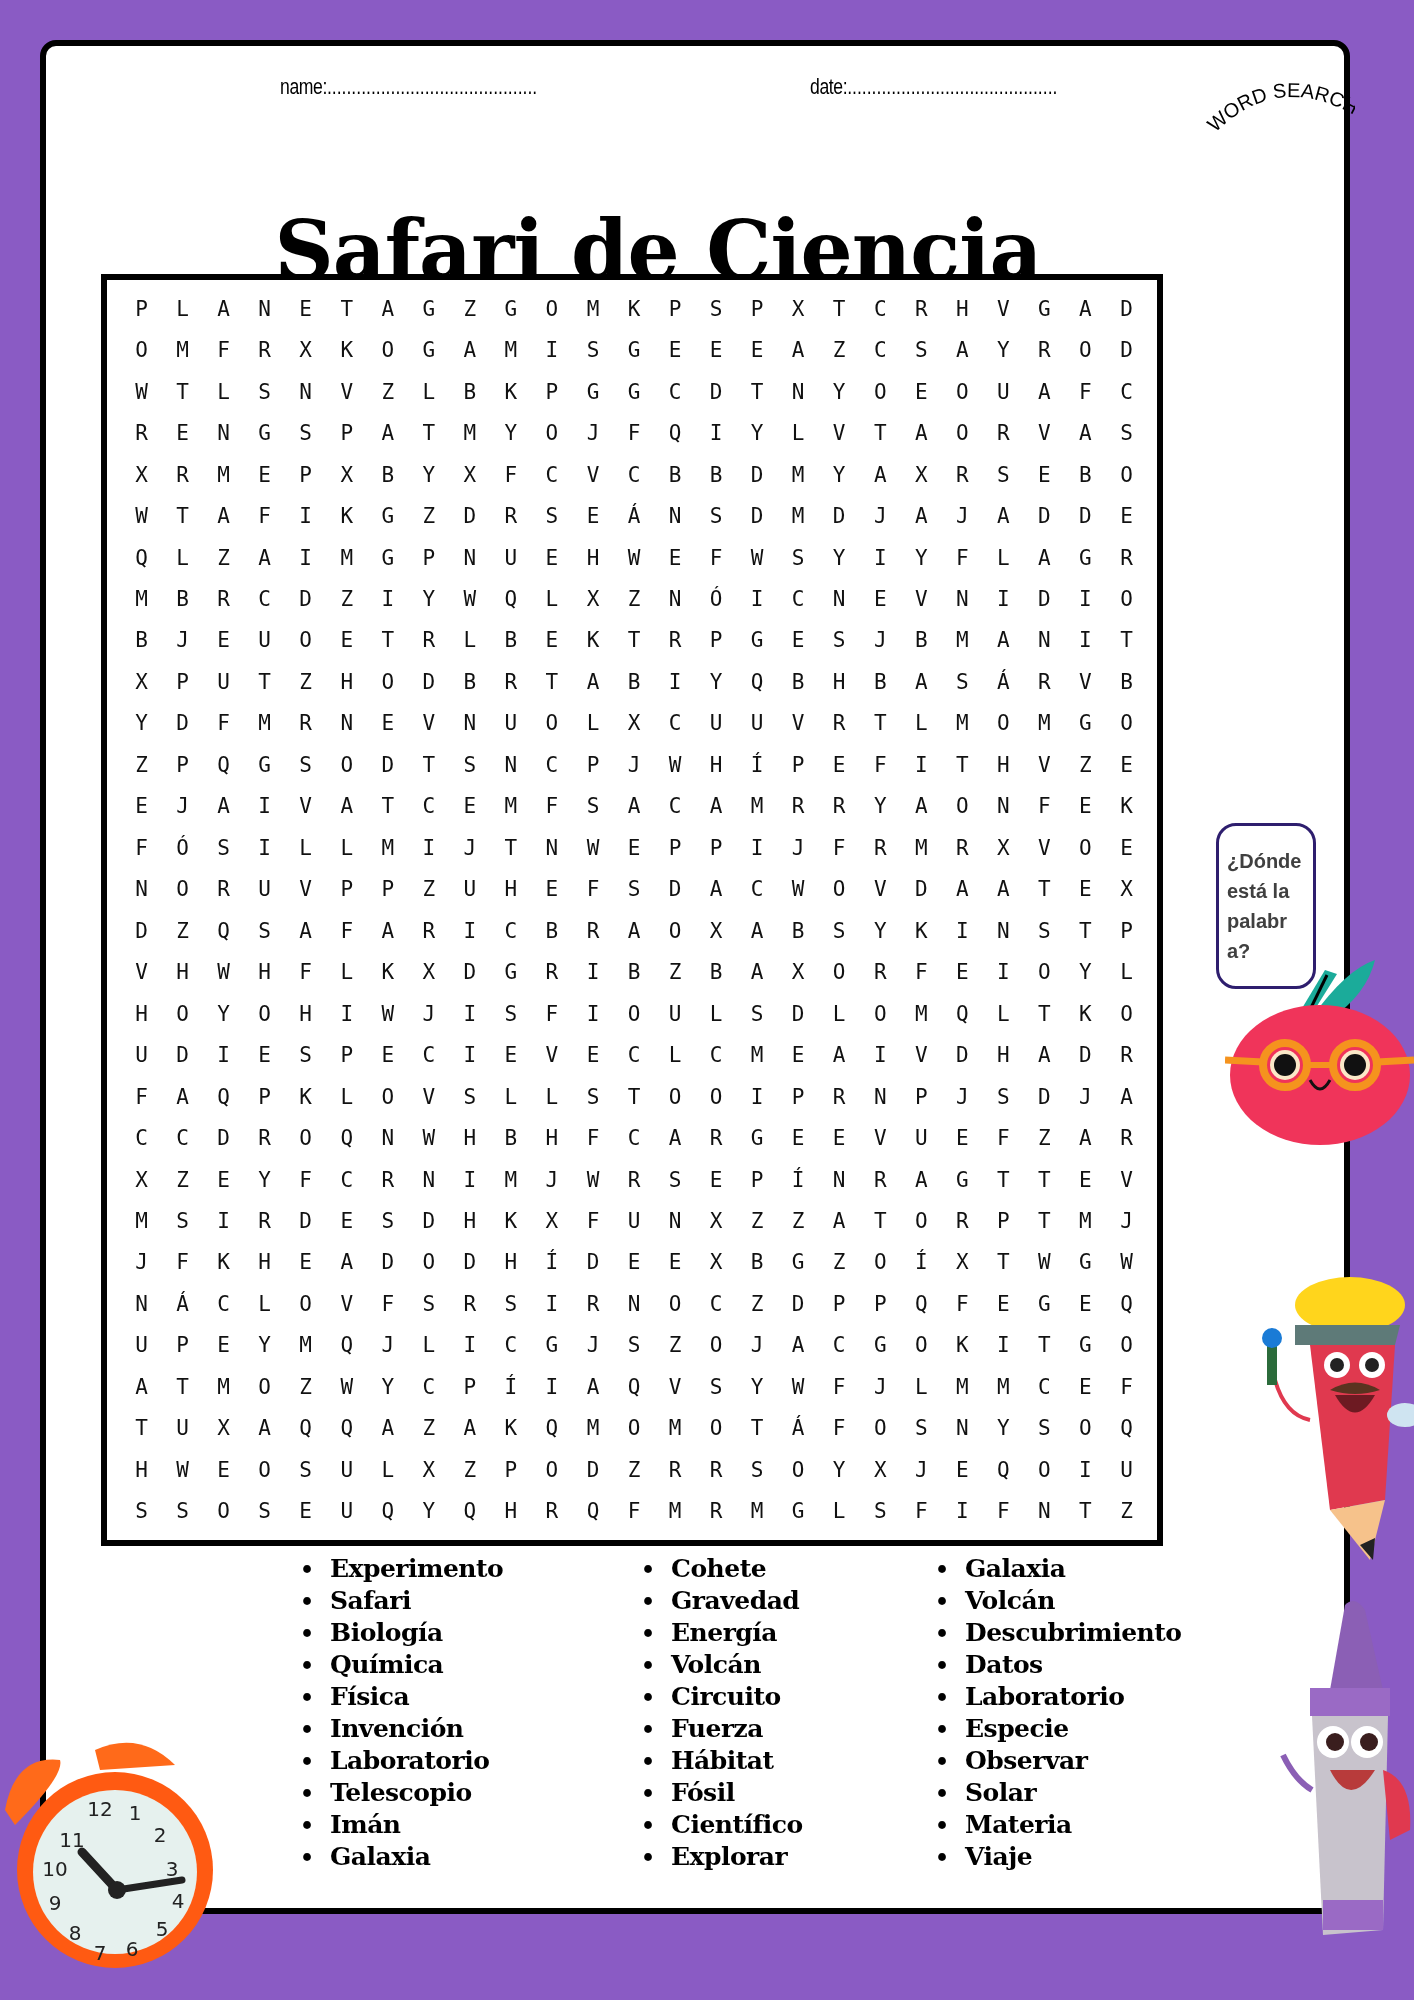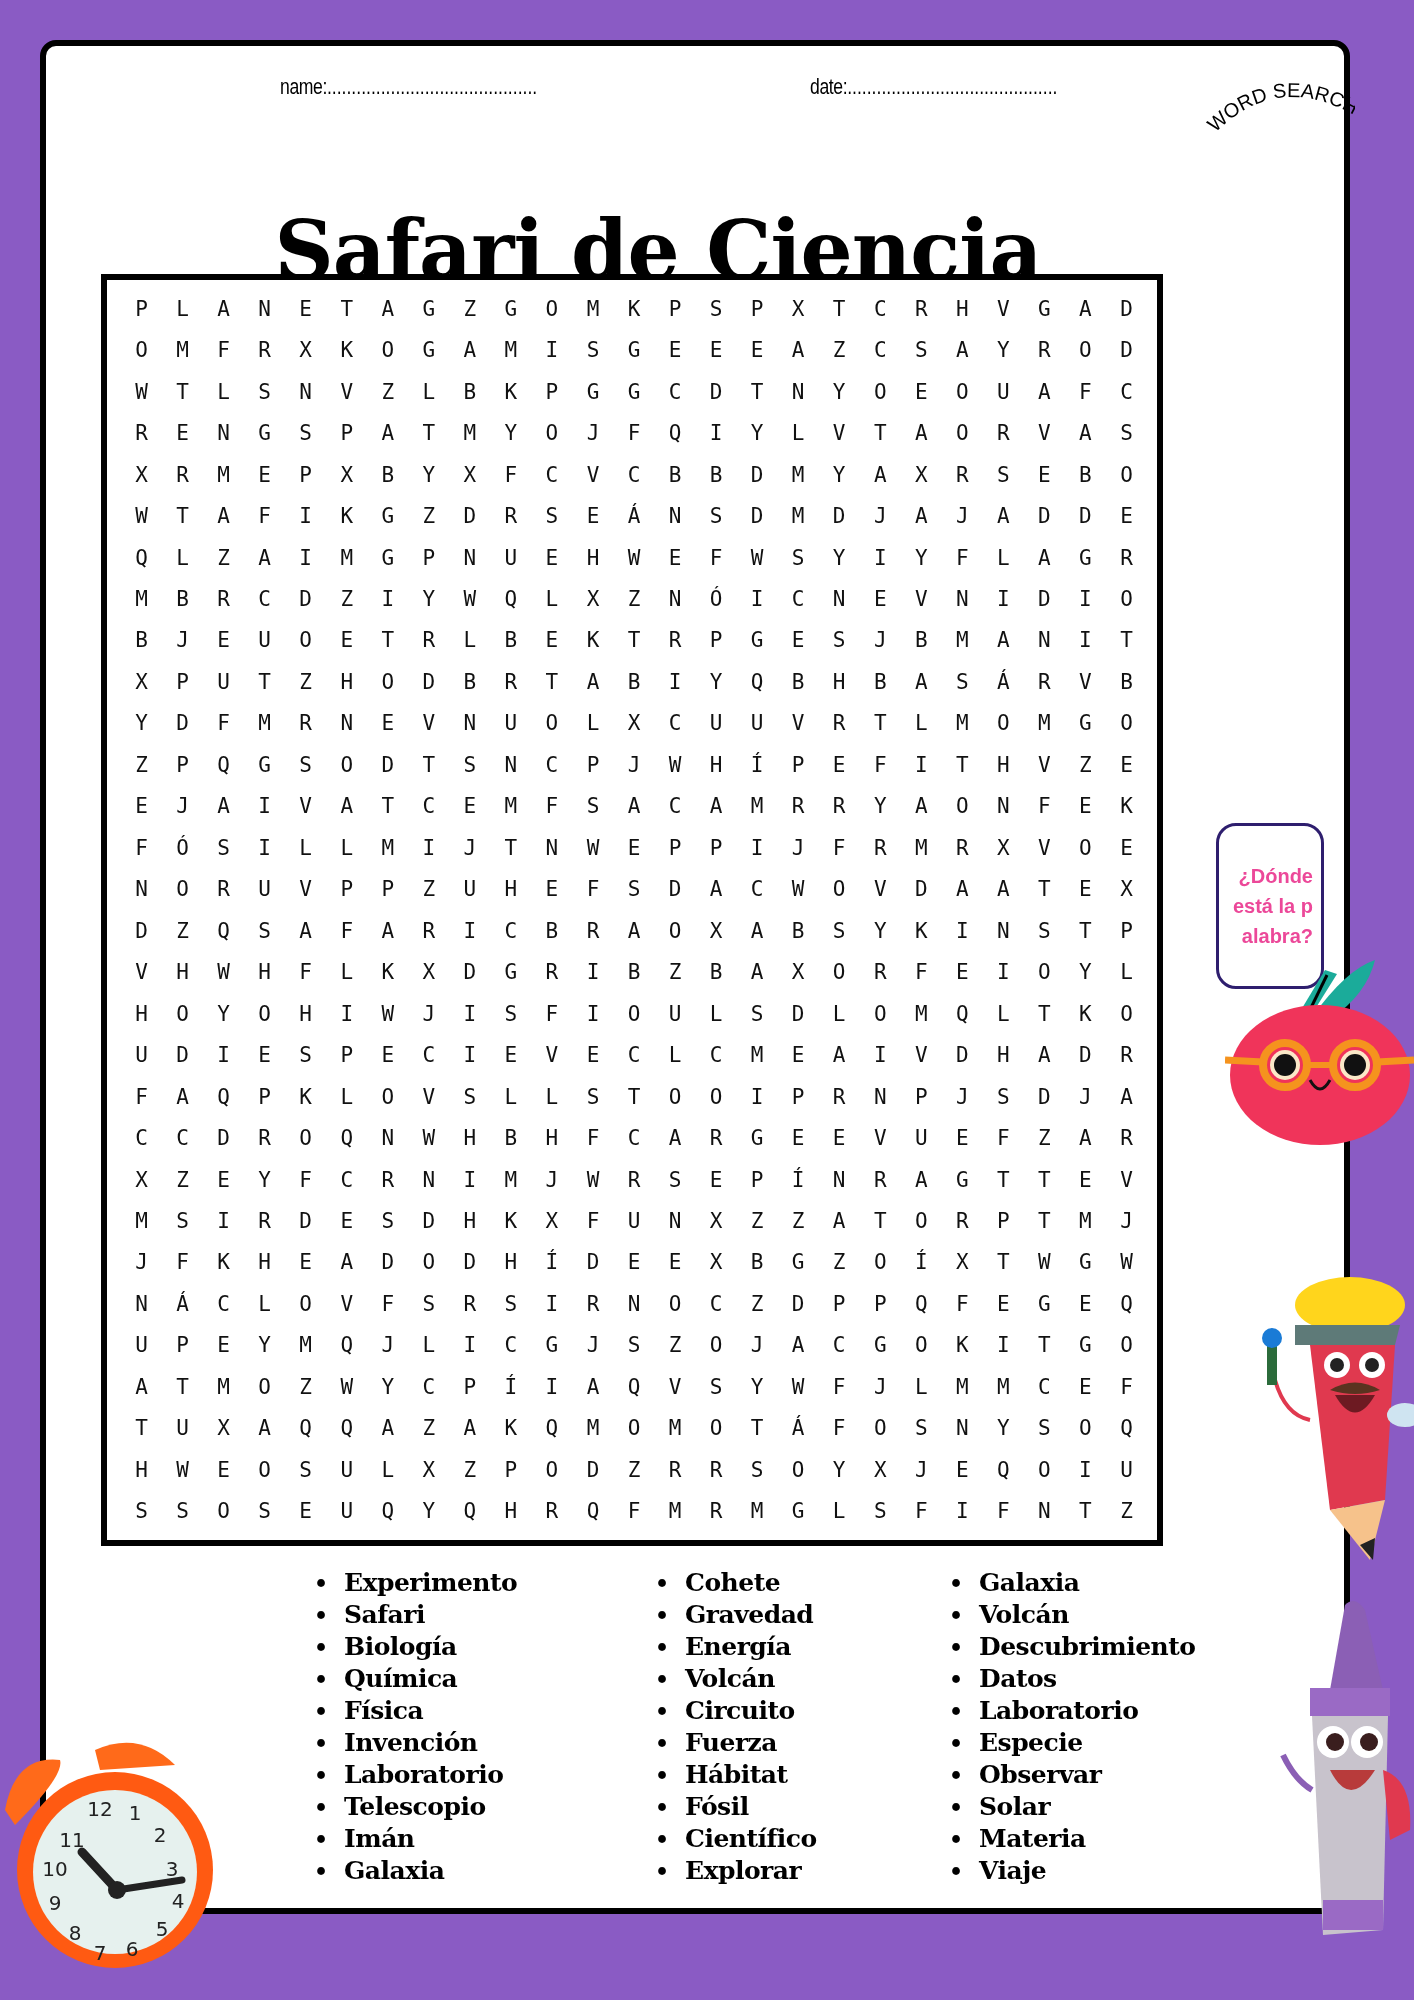--- a/index.html
+++ b/index.html
@@ -35,35 +35,35 @@
     display: grid; grid-template-columns: repeat(25, 1fr); grid-template-rows: repeat(30, 1fr);
   }
   .cell {
     display: flex; align-items: center; justify-content: center;
     font-family: "DejaVu Sans Mono", monospace; font-size: 21px; color: #111;
   }
   .words {
     position: absolute; top: 1553px; left: 0; width: 1414px;
   }
   .col { position: absolute; top: 0; }
-  .col ul { list-style: none; margin: 14px; padding: 0; }
+  .col ul { list-style: none; margin: 0; padding: 0; }
   .col li {
     position: relative; padding-left: 30px; height: 32px; line-height: 32px;
     font-family: "DejaVu Serif", serif; font-weight: bold; font-size: 25px; color: #000;
     letter-spacing: -0.5px;
   }
   .col li::before {
     content: "\2022"; position: absolute; left: 0; top: 0; font-size: 22px;
   }
   .bubble {
-    position: absolute; left: 1216px; top: 823px; width: 108px; height: 166px;
+    position: absolute; left: 1216px; top: 823px; width: 100px; height: 166px;
     border: 3px solid #2e1e6e; border-radius: 20px; background: #fff;
-    display: flex; align-items: center; justify-content: center; text-align: right;
+    display: flex; align-items: center; justify-content: center; text-align: left;
     font-family: "Liberation Sans", sans-serif; font-weight: bold; font-size: 20px; line-height: 30px;
-    color: #ec4899; box-sizing: border-box; padding: 4px 8px; word-break: break-all;
+    color: #404040; box-sizing: border-box; padding: 4px 8px; word-break: break-all;
   }
   .decor { position: absolute; }
 </style>
 </head>
 <body>
 
 <div class="card"></div>
 
 <div class="hdr-field" style="left:280px;">
   <span>name:</span><span class="dots">...........................................</span>

